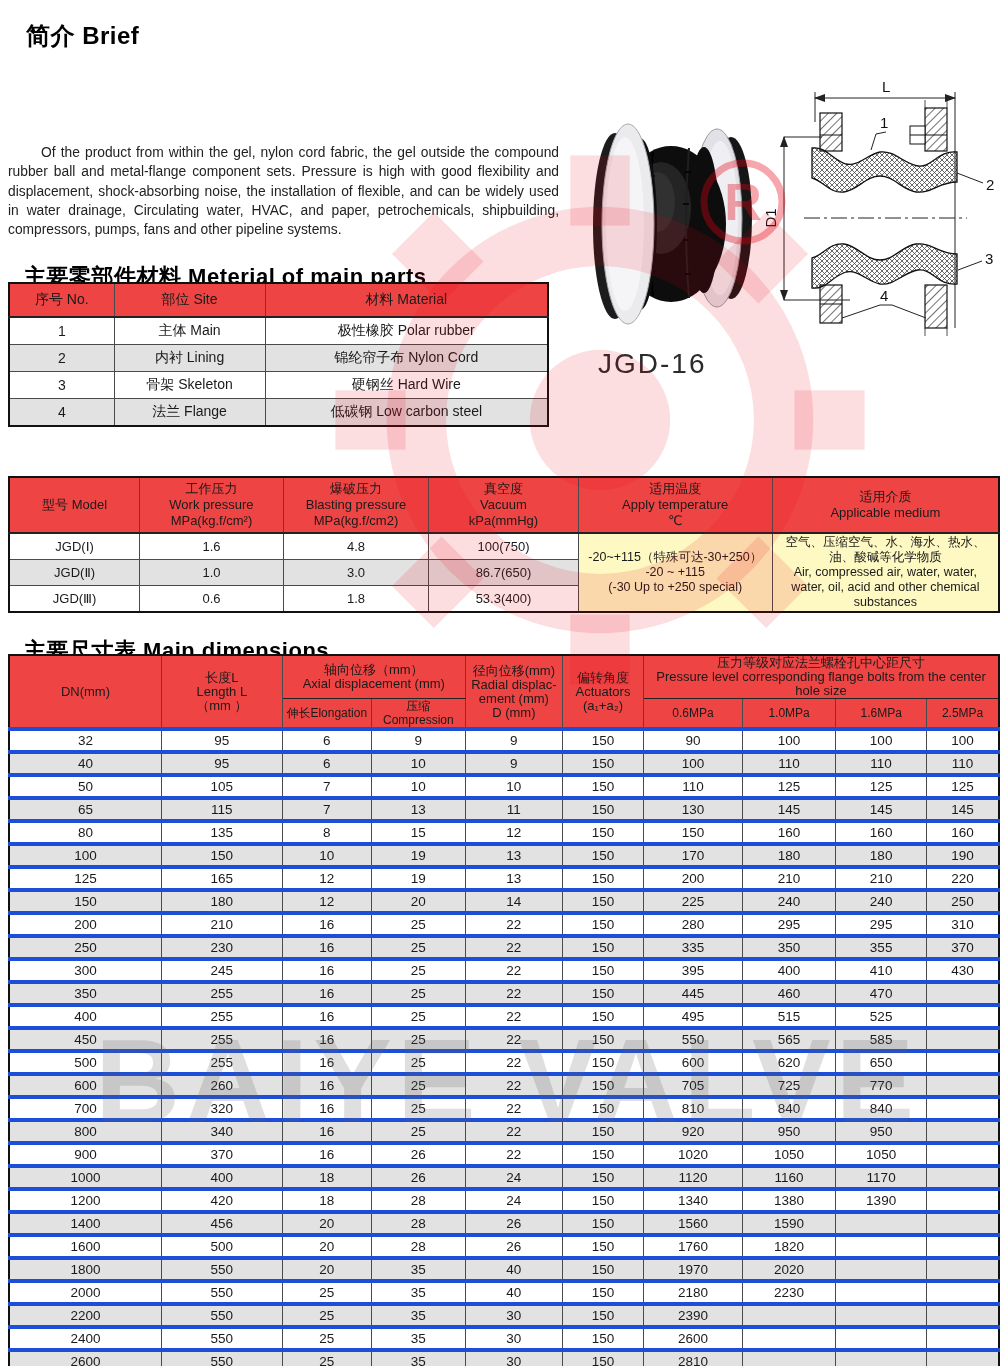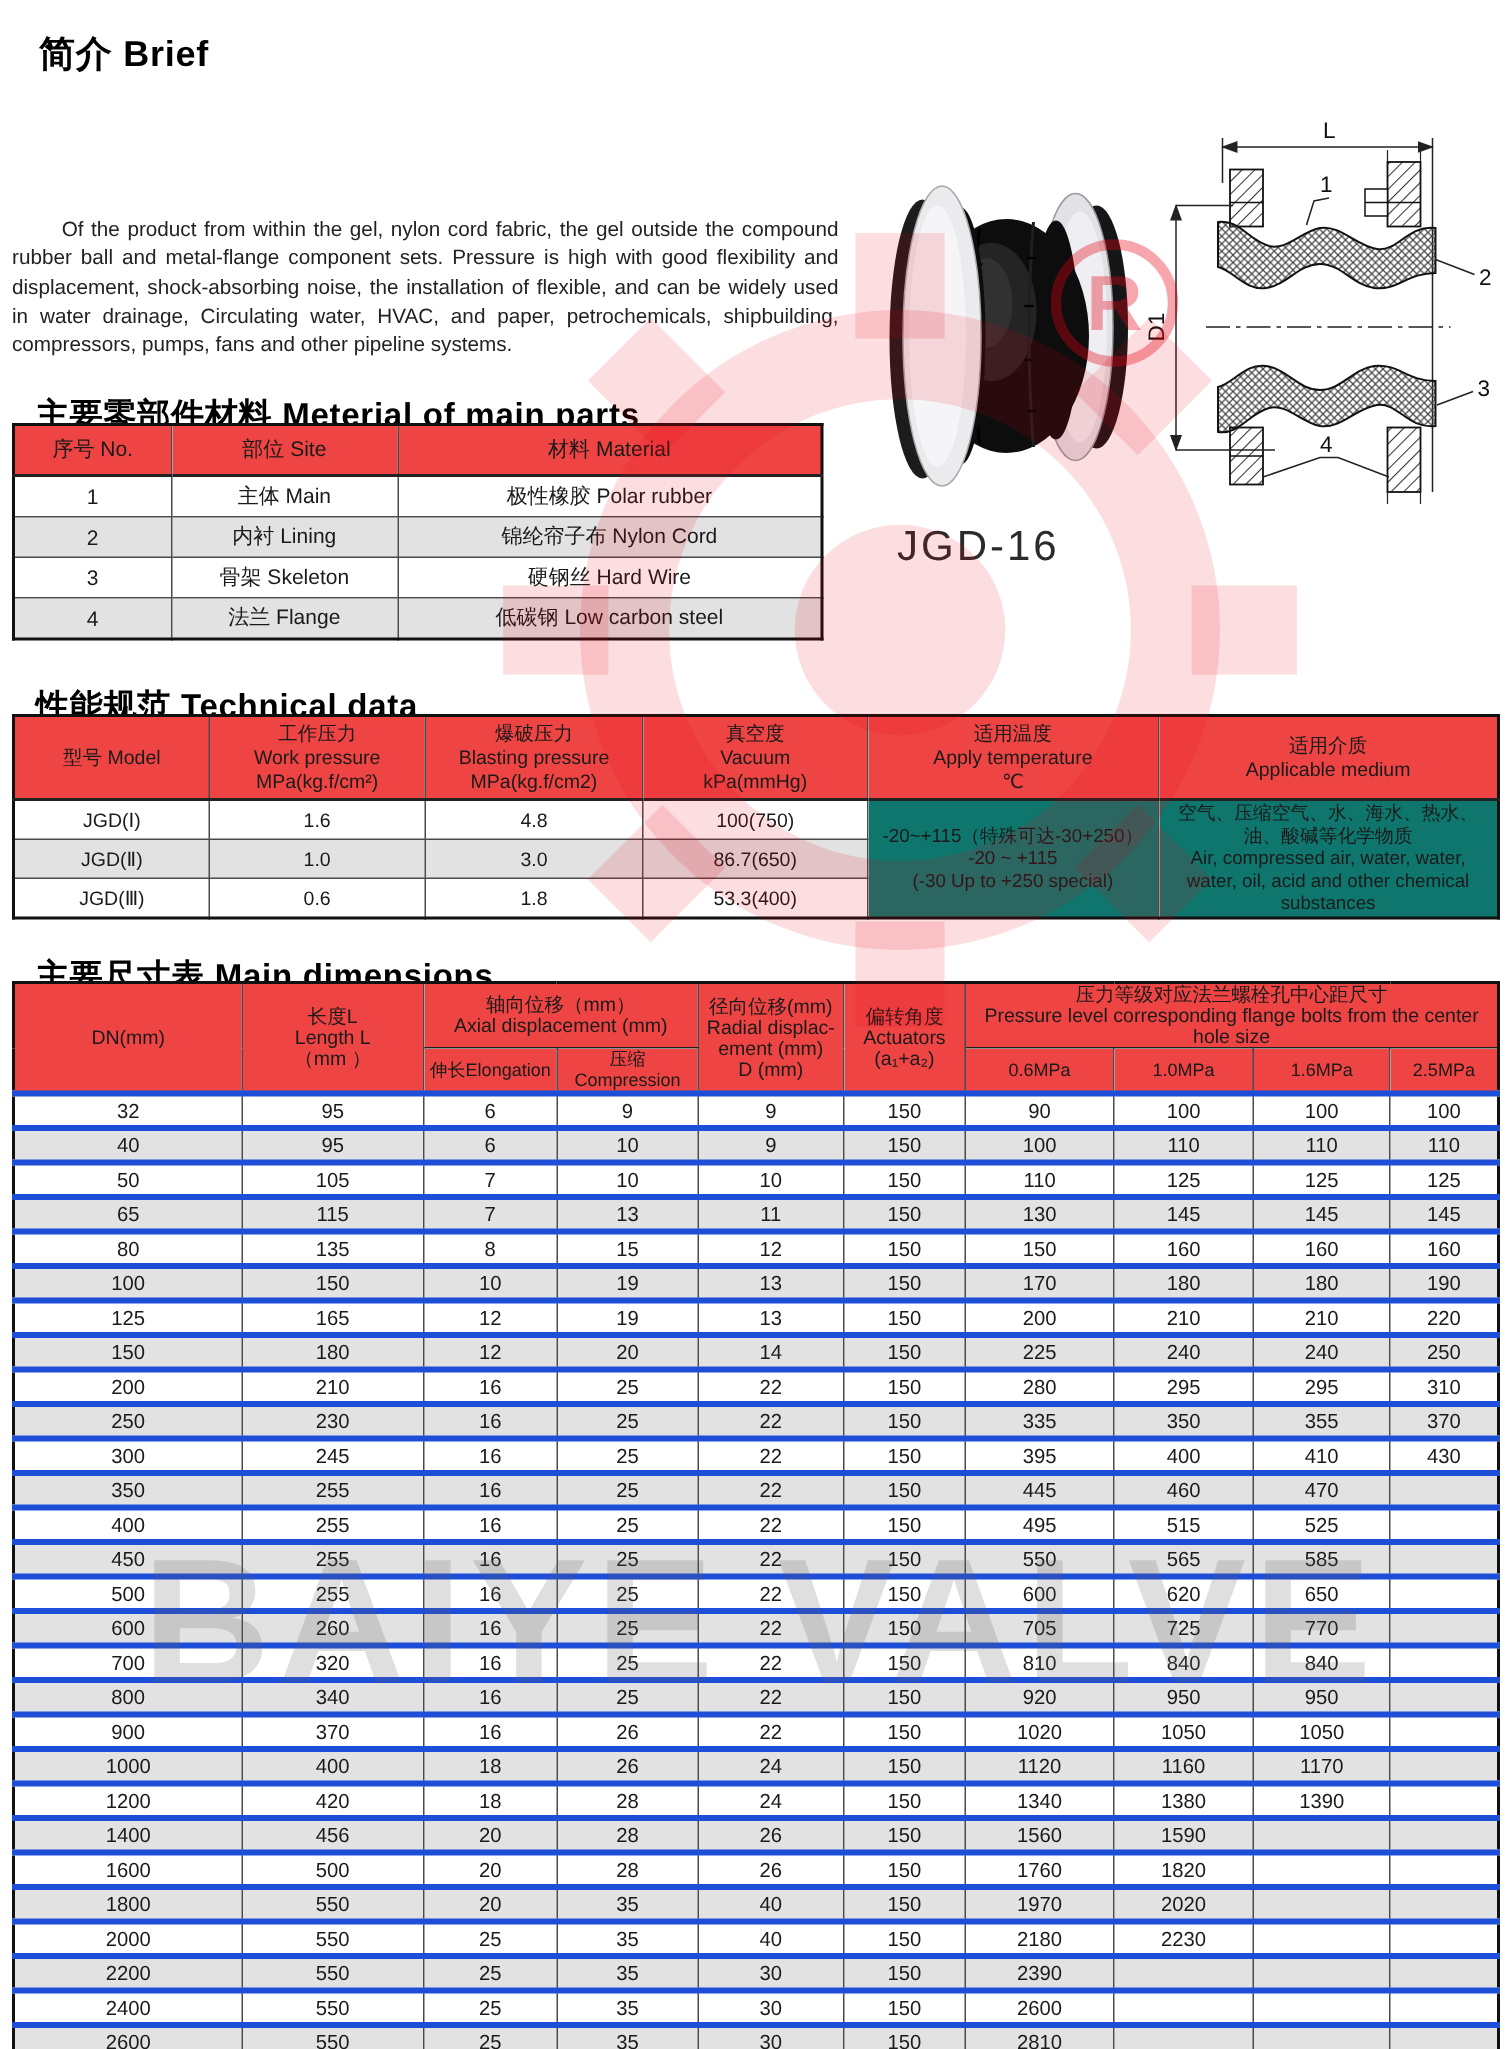--- a/index.html
+++ b/index.html
@@ -20,21 +20,21 @@
   .pre{white-space:pre-line;}
   tr.g td{background:#e2e2e2;}
   
   #parts-table{position:absolute;left:8px;top:282px;width:541px;font-size:14px;}
   #parts-table thead th{height:32px;}
   #parts-table td{height:26px;}
   
   #tech-table{position:absolute;left:8px;top:476px;width:992px;font-size:13px;}
   #tech-table thead th{height:54px;line-height:16px;}
   #tech-table td{height:25px;}
-  #tech-table td.span{background:#0f766e;line-height:15px;font-size:12.5px;}
+  #tech-table td.span{background:#fef9c3;line-height:15px;font-size:12.5px;}
   
   #dims-table{position:absolute;left:8px;top:654px;width:992px;font-size:13.5px;}
   #dims-table thead th{border-bottom:1px solid #222;line-height:14px;font-size:13px;}
   #dims-table thead tr.row1 th{height:42px;}
   #dims-table thead tr.row2 th{height:26px;font-size:12px;}
   #dims-table tbody td{height:19px;line-height:19px;padding:0 2px;}
   #dims-table tbody tr{border-top:4px solid #1d4ed8;}
   
   #model-label{left:598px;top:348px;width:160px;text-align:left;font-size:28px;
                letter-spacing:2px;color:#2b2b2b;}
@@ -167,21 +167,20 @@
           <td>硬钢丝  Hard Wire</td>
         </tr>
         <tr class="g">
           <td>4</td>
           <td>法兰  Flange</td>
           <td>低碳钢  Low carbon steel</td>
         </tr>
       </tbody>
   </table>
 
-  <h2 class="sec-title" style="left:8px;top:440px;">性能规范 Technical data</h2>
   <table id="tech-table">
     <colgroup>
         <col style="width:13.2%">
         <col style="width:14.5%">
         <col style="width:14.7%">
         <col style="width:15.1%">
         <col style="width:19.6%">
         <col style="width:22.9%">
       </colgroup>
     <thead>

